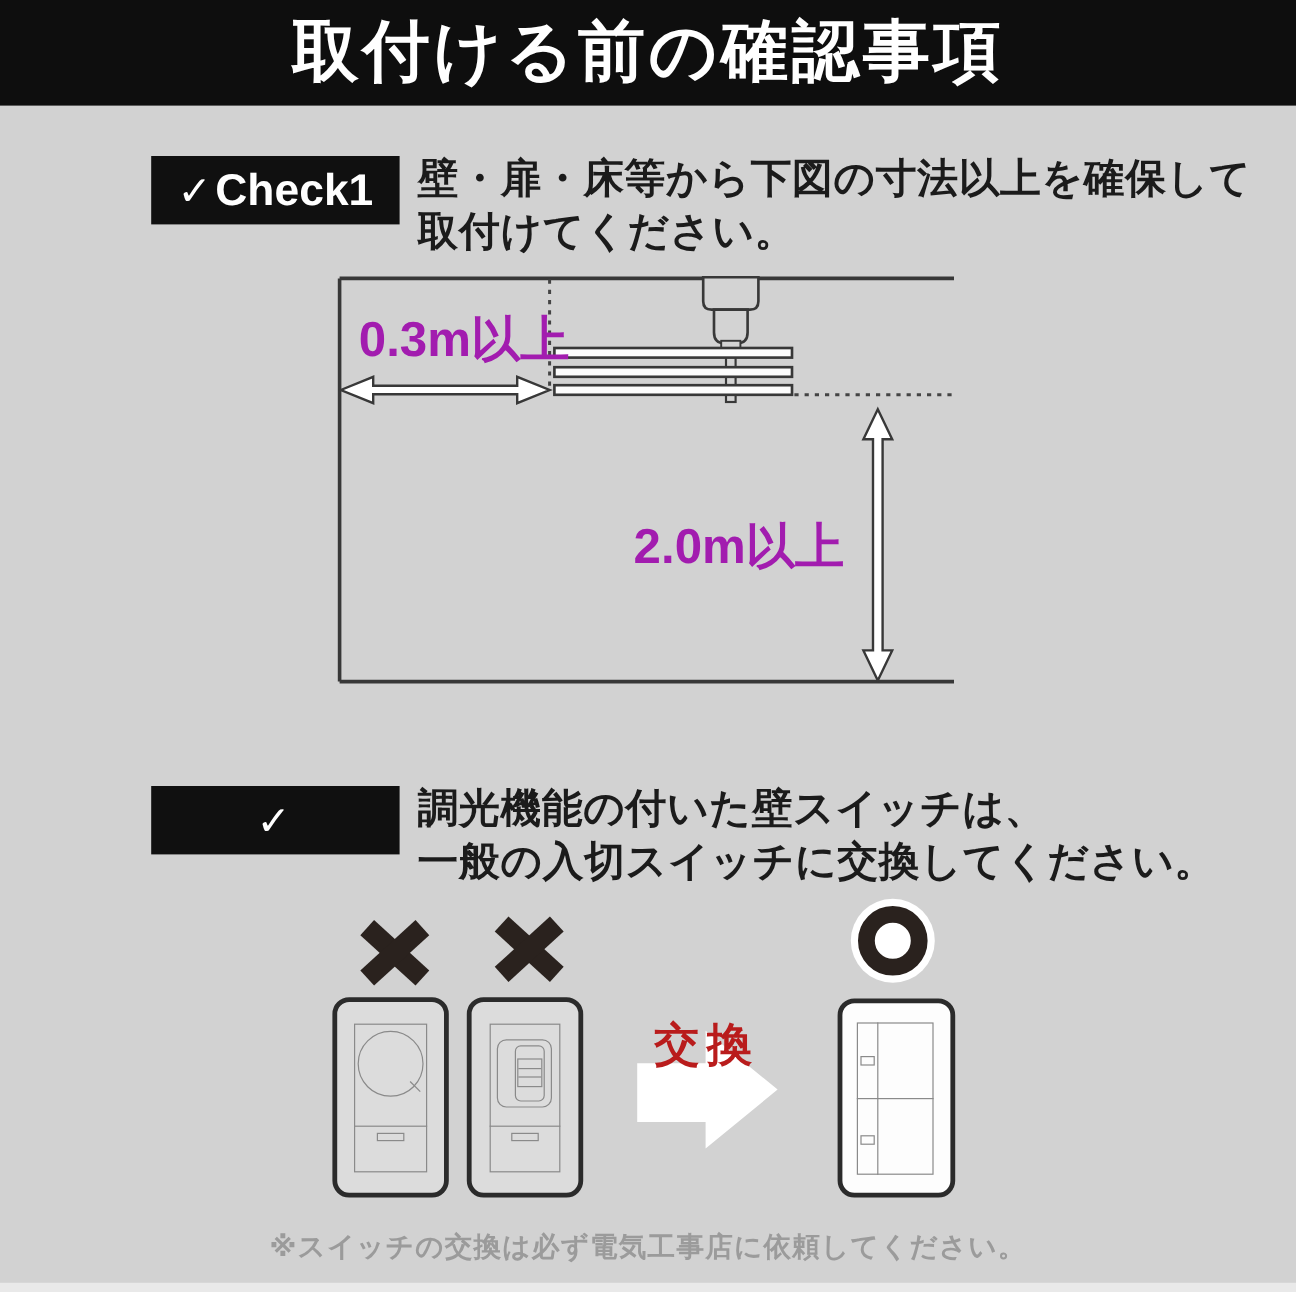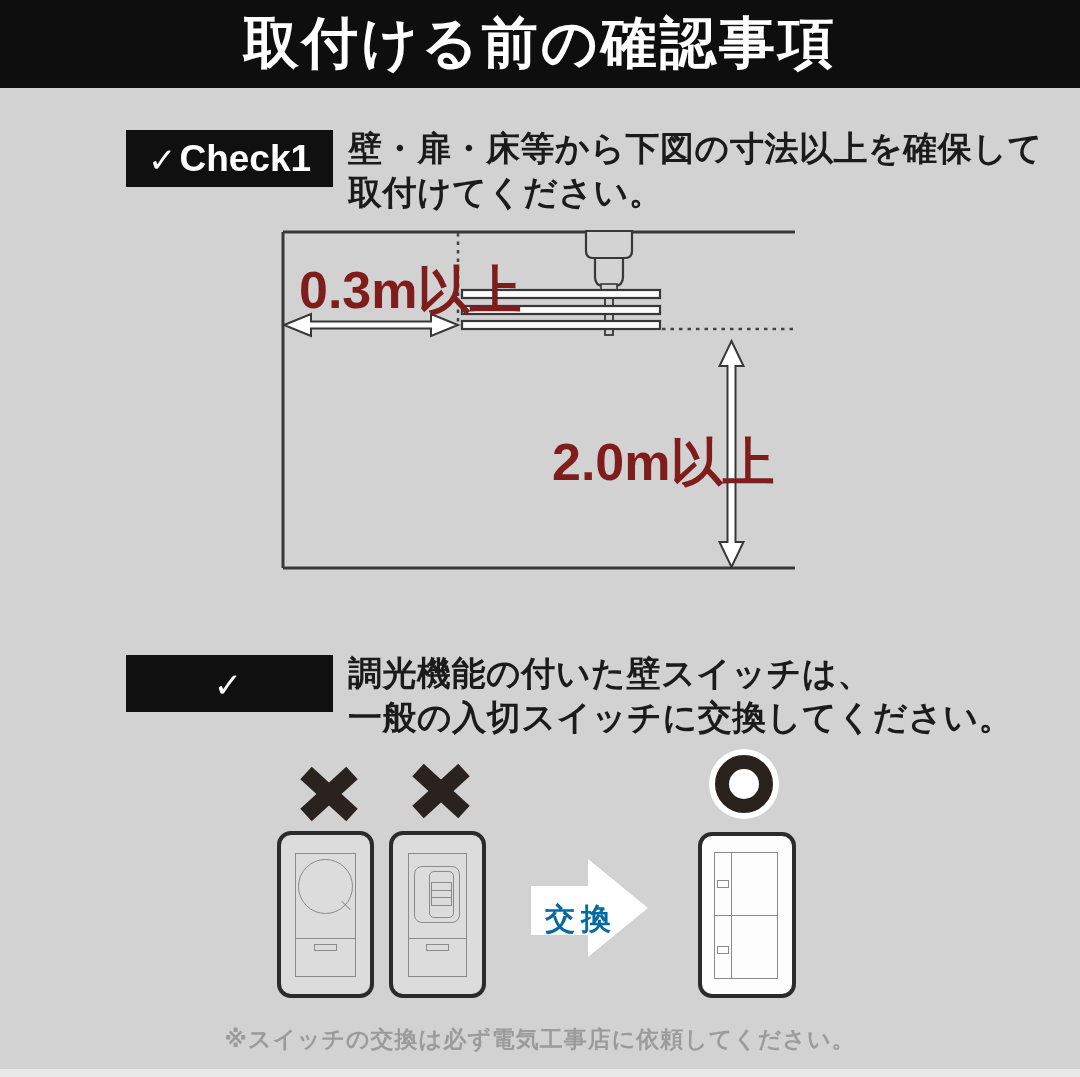--- a/index.html
+++ b/index.html
@@ -35,21 +35,21 @@
   #badge2 { top: 655px; }
 
   .desc-line {
     position: absolute; left: 348px;
     font-size: 34px; font-weight: 700; color: #1b1b1b;
     white-space: nowrap; letter-spacing: 0.5px;
   }
 
   
   .dim-label {
-    position: absolute; font-size: 52px; font-weight: 700; color: #7f1d1d;
+    position: absolute; font-size: 41px; font-weight: 700; color: #a21caf;
     white-space: nowrap; letter-spacing: 0px;
   }
 
   .diagram-svg { position: absolute; left: 270px; top: 222px; }
 
   
   .xmark { position: absolute; }
   .oring-halo {
     position: absolute; left: 709px; top: 749px; width: 70px; height: 70px;
     background: #ffffff; border-radius: 50%;
@@ -92,22 +92,22 @@
   
   #ok-inner { left: 12px; top: 16px; width: 64px; height: 127px; }
   #ok-vline { left: 29px; top: 16px; height: 127px; }
   #ok-hdiv  { left: 12px; top: 79px; width: 64px; }
   #ok-ind1  { left: 15px; top: 44px; width: 12px; height: 8px; }
   #ok-ind2  { left: 15px; top: 110px; width: 12px; height: 8px; }
 
   
   .exchange-arrow-svg { position: absolute; left: 529px; top: 855px; }
   .exchange-label {
-    position: absolute; left: 545px; top: 899px; width: 84px;
-    font-size: 30px; font-weight: 600; letter-spacing: 6px; color: #0369a1;
+    position: absolute; left: 545px; top: 845px; width: 84px;
+    font-size: 38px; font-weight: 600; letter-spacing: 6px; color: #b91c1c;
     white-space: nowrap;
   }
 
   
   .footer-note {
     position: absolute; left: 0; top: 1024px; width: 1080px;
     text-align: center;
     font-size: 23px; font-weight: 600; color: #9b9b9b; letter-spacing: 1px;
     white-space: nowrap;
   }
@@ -155,21 +155,21 @@
 
       <rect x="331" y="62" width="16" height="6" fill="#d3d3d3" stroke="#383838" stroke-width="1.6"></rect>
 
       <rect x="192" y="68" width="198" height="8" fill="#fcfcfc" stroke="#383838" stroke-width="2.2"></rect>
       <rect x="192" y="84" width="198" height="8" fill="#fcfcfc" stroke="#383838" stroke-width="2.2"></rect>
       <rect x="192" y="99" width="198" height="8" fill="#fcfcfc" stroke="#383838" stroke-width="2.2"></rect>
     </g>
   </svg>
 
   <div class="dim-label" style="left:299px; top:256px;">0.3m以上</div>
-  <div class="dim-label" style="left:552px; top:428px;">2.0m以上</div>
+  <div class="dim-label" style="left:528px; top:428px;">2.0m以上</div>
 
   <div class="badge" id="badge2">
     <span class="glyph">✓</span>
   </div>
   <div class="desc-line" style="top:695px;">一般の入切スイッチに交換してください。</div>
   <div class="desc-line" style="top:651px;">調光機能の付いた壁スイッチは、</div>
 
   <svg class="xmark" style="left:296px; top:766px;" width="66" height="56" viewBox="0 0 66 56">
     <line x1="10" y1="7" x2="56" y2="49" stroke="#2a221e" stroke-width="17"></line>
     <line x1="56" y1="7" x2="10" y2="49" stroke="#2a221e" stroke-width="17"></line>

